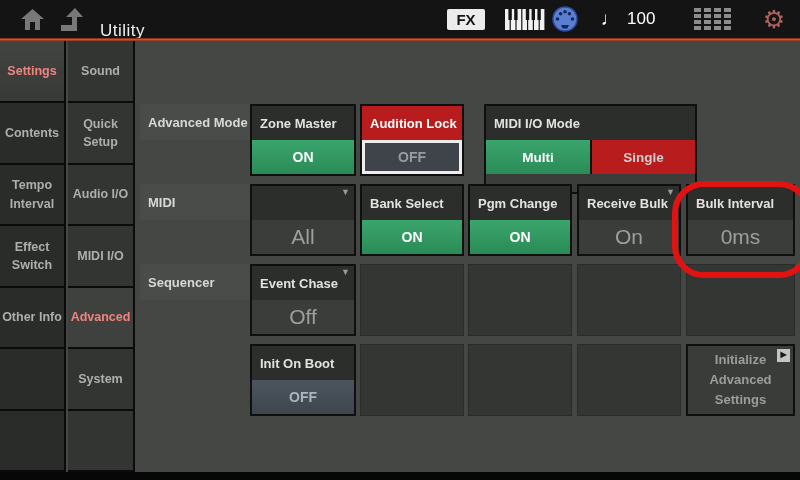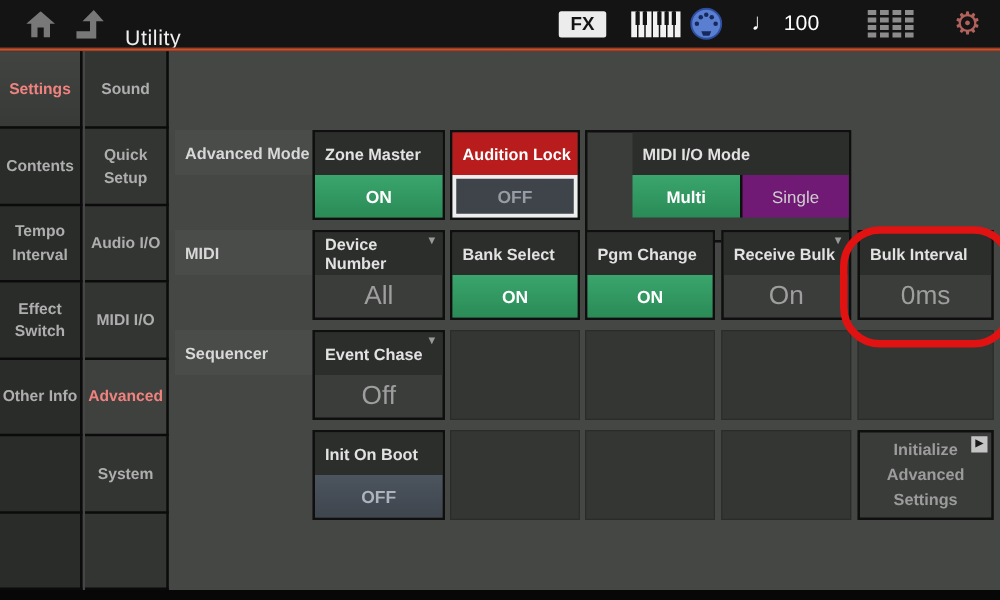--- a/index.html
+++ b/index.html
@@ -37,21 +37,21 @@
   .cell-header.focus{background:#b91c1c;color:#ffffff;}
   .cell-value{height:34px;display:flex;align-items:center;justify-content:center;box-sizing:border-box;}
   .val-big{font-size:21px;color:#9e9e9e;}
   .toggle-on{background:linear-gradient(#3aa56d,#2a8b56);color:#fff;font-weight:bold;font-size:14px;}
   .toggle-off-focus{background:#3f434a;border:3px solid #eeeeee;color:#969ca3;
     font-weight:bold;font-size:14px;}
   .toggle-off-blue{background:linear-gradient(#4c545e,#3e454d);color:#aeb4bb;
     font-weight:bold;font-size:14px;}
   .opt-on{background:linear-gradient(#3aa56d,#2a8b56);color:#fff;font-weight:bold;font-size:13.5px;
     display:flex;align-items:center;justify-content:center;}
-  .opt-off{background:#701a75;color:#cfcfcf;font-weight:normal;font-size:13.5px;
+  .opt-off{background:#b91c1c;color:#cfcfcf;font-weight:bold;font-size:13.5px;
     display:flex;align-items:center;justify-content:center;border-left:2px solid #0f0f0f;box-sizing:border-box;}
   .dropdown{position:absolute;right:4px;top:1px;font-size:9px;color:#9a9a9a;}
   .empty-cell{position:absolute;background:#343634;border:1px solid #2a2c2a;box-sizing:border-box;}
   .init-btn{position:absolute;box-sizing:border-box;border:2px solid #0f0f0f;background:#3a3c3a;
     display:flex;align-items:center;justify-content:center;text-align:center;
     font-size:13px;font-weight:bold;color:#9c9c9c;line-height:1.55;padding:4px;}
   .init-arrow{position:absolute;right:3px;top:3px;width:13px;height:13px;background:#c4c4c4;
     color:#1a1a1a;font-size:8px;display:flex;align-items:center;justify-content:center;}
   .annotation{position:absolute;left:672px;top:181px;width:127px;height:85px;
     border:6px solid #e01212;border-radius:32px;pointer-events:none;}
@@ -175,31 +175,30 @@
   <div class="cell-box" style="left:250px;top:104px;width:106px;height:72px;">
     <div class="cell-header">Zone Master</div>
     <div class="cell-value toggle-on">ON</div>
   </div>
 
   <div class="cell-box" style="left:360px;top:104px;width:104px;height:72px;">
     <div class="cell-header focus">Audition Lock</div>
     <div class="cell-value toggle-off-focus">OFF</div>
   </div>
 
-  <div class="cell-box" style="left:468px;top:104px;width:213px;height:90px;padding-left:36px;">
+  <div class="cell-box" style="left:484px;top:104px;width:213px;height:90px;">
     <div class="cell-header">MIDI I/O Mode</div>
     <div style="display:flex;height:34px;">
       <div class="opt-on" style="width:106px;">Multi</div>
       <div class="opt-off" style="width:107px;">Single</div>
     </div>
   </div>
 
   <div class="cell-box" style="left:250px;top:184px;width:106px;height:72px;">
     <div class="cell-header">
-      <span>Device Number</span>
       <span class="dropdown">▼</span>
     </div>
     <div class="cell-value">
         <span class="val-big">All</span>
       </div>
   </div>
 
   <div class="cell-box" style="left:360px;top:184px;width:104px;height:72px;">
     <div class="cell-header">Bank Select</div>
     <div class="cell-value toggle-on">ON</div>

